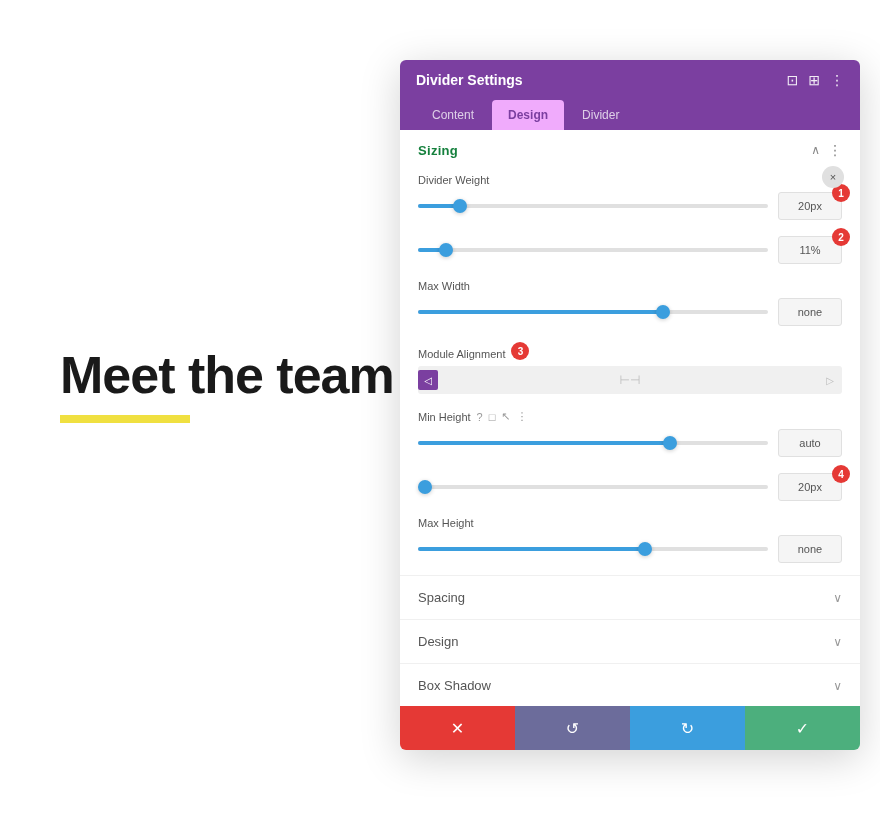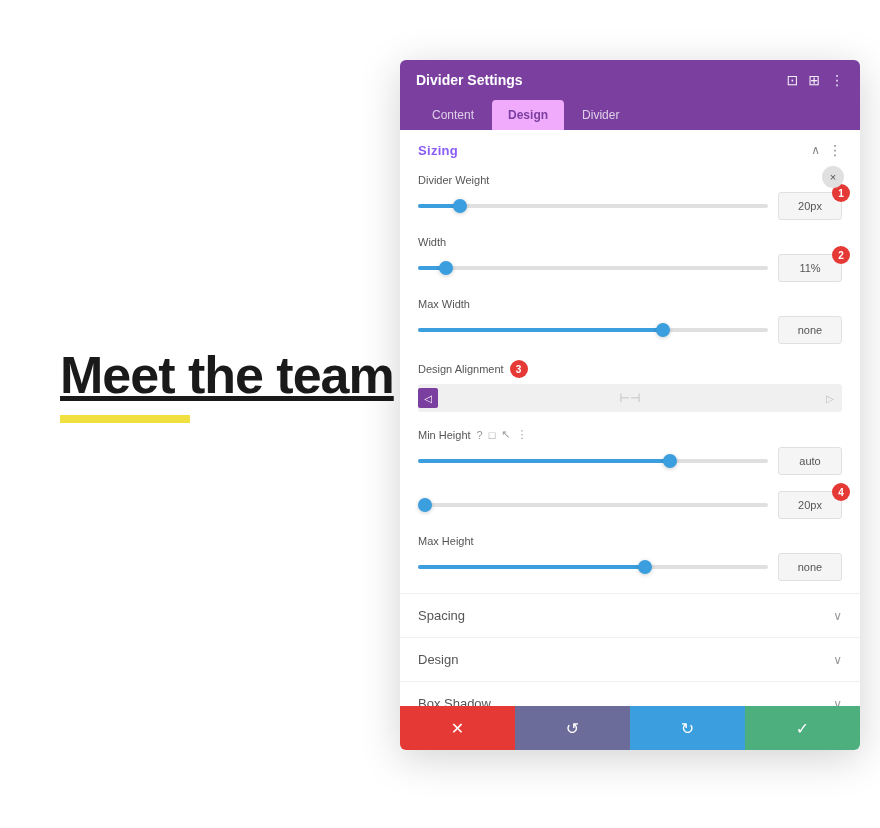--- a/index.html
+++ b/index.html
@@ -24,21 +24,20 @@
       padding-left: 60px;
     }
     .page-content {
       margin-top: -60px;
     }
     .page-heading {
       font-size: 52px;
       font-weight: 700;
       color: #1a1a1a;
       letter-spacing: -1px;
-      text-decoration: underline;
     }
     .page-underline {
       width: 130px;
       height: 8px;
       background: #f0e040;
       margin-top: 10px;
     }
 
     
     .panel {
@@ -112,21 +111,21 @@
     .section {
       border-bottom: 1px solid #f0f0f0;
     }
     .section-header {
       display: flex;
       align-items: center;
       justify-content: space-between;
       padding: 12px 18px;
     }
     .section-title {
-      color: #8b5cf6;
+      color: #15803d;
       font-size: 13px;
       font-weight: 600;
       letter-spacing: 0.3px;
     }
     .section-header-right {
       display: flex;
       gap: 8px;
       align-items: center;
     }
     .section-chevron {
@@ -141,21 +140,21 @@
     
     .field-row {
       padding: 4px 18px 12px;
     }
     .field-label {
       font-size: 11px;
       color: #555;
       font-weight: 500;
       margin-bottom: 6px;
       display: flex;
-      align-items: center;
+      align-items: flex-end;
       gap: 6px;
     }
     .field-label-icon {
       color: #999;
       font-size: 11px;
       cursor: pointer;
     }
 
     
     .slider-row {
@@ -334,23 +333,20 @@
             <div class="slider-thumb" style="left:calc(12% - 7px)"></div>
           </div>
           <div class="slider-value-box">
             <span>20px</span>
             <div class="badge-circle">1</div>
           </div>
         </div>
       </div>
 
       <div class="field-row">
-        <div class="field-label">
-          <span>Width</span>
-        </div>
         <div class="slider-row">
           <div class="slider-track">
             <div class="slider-fill" style="width:8%"></div>
             <div class="slider-thumb" style="left:calc(8% - 7px)"></div>
           </div>
           <div class="slider-value-box">
             <span>11%</span>
             <div class="badge-circle">2</div>
           </div>
         </div>
@@ -366,21 +362,21 @@
             <div class="slider-thumb" style="left:calc(70% - 7px);background:#3b9ede;"></div>
           </div>
           <div class="slider-value-box">
             <span>none</span>
           </div>
         </div>
       </div>
 
       <div class="field-row">
         <div class="field-label">
-          <span>Design Alignment</span>
+          <span>Module Alignment</span>
           <div class="badge-circle" style="position:relative;right:auto;top:auto;">3</div>
         </div>
         <div class="alignment-track">
           <div class="align-left-marker">
             <span style="color:#fff;font-size:10px;">◁</span>
           </div>
           <div class="align-center-marker" style="position:absolute;left:50%;transform:translateX(-50%);color:#bbb;font-size:12px;">⊢⊣</div>
           <div class="align-right-marker" style="position:absolute;right:8px;color:#bbb;font-size:10px;">▷</div>
         </div>
       </div>

